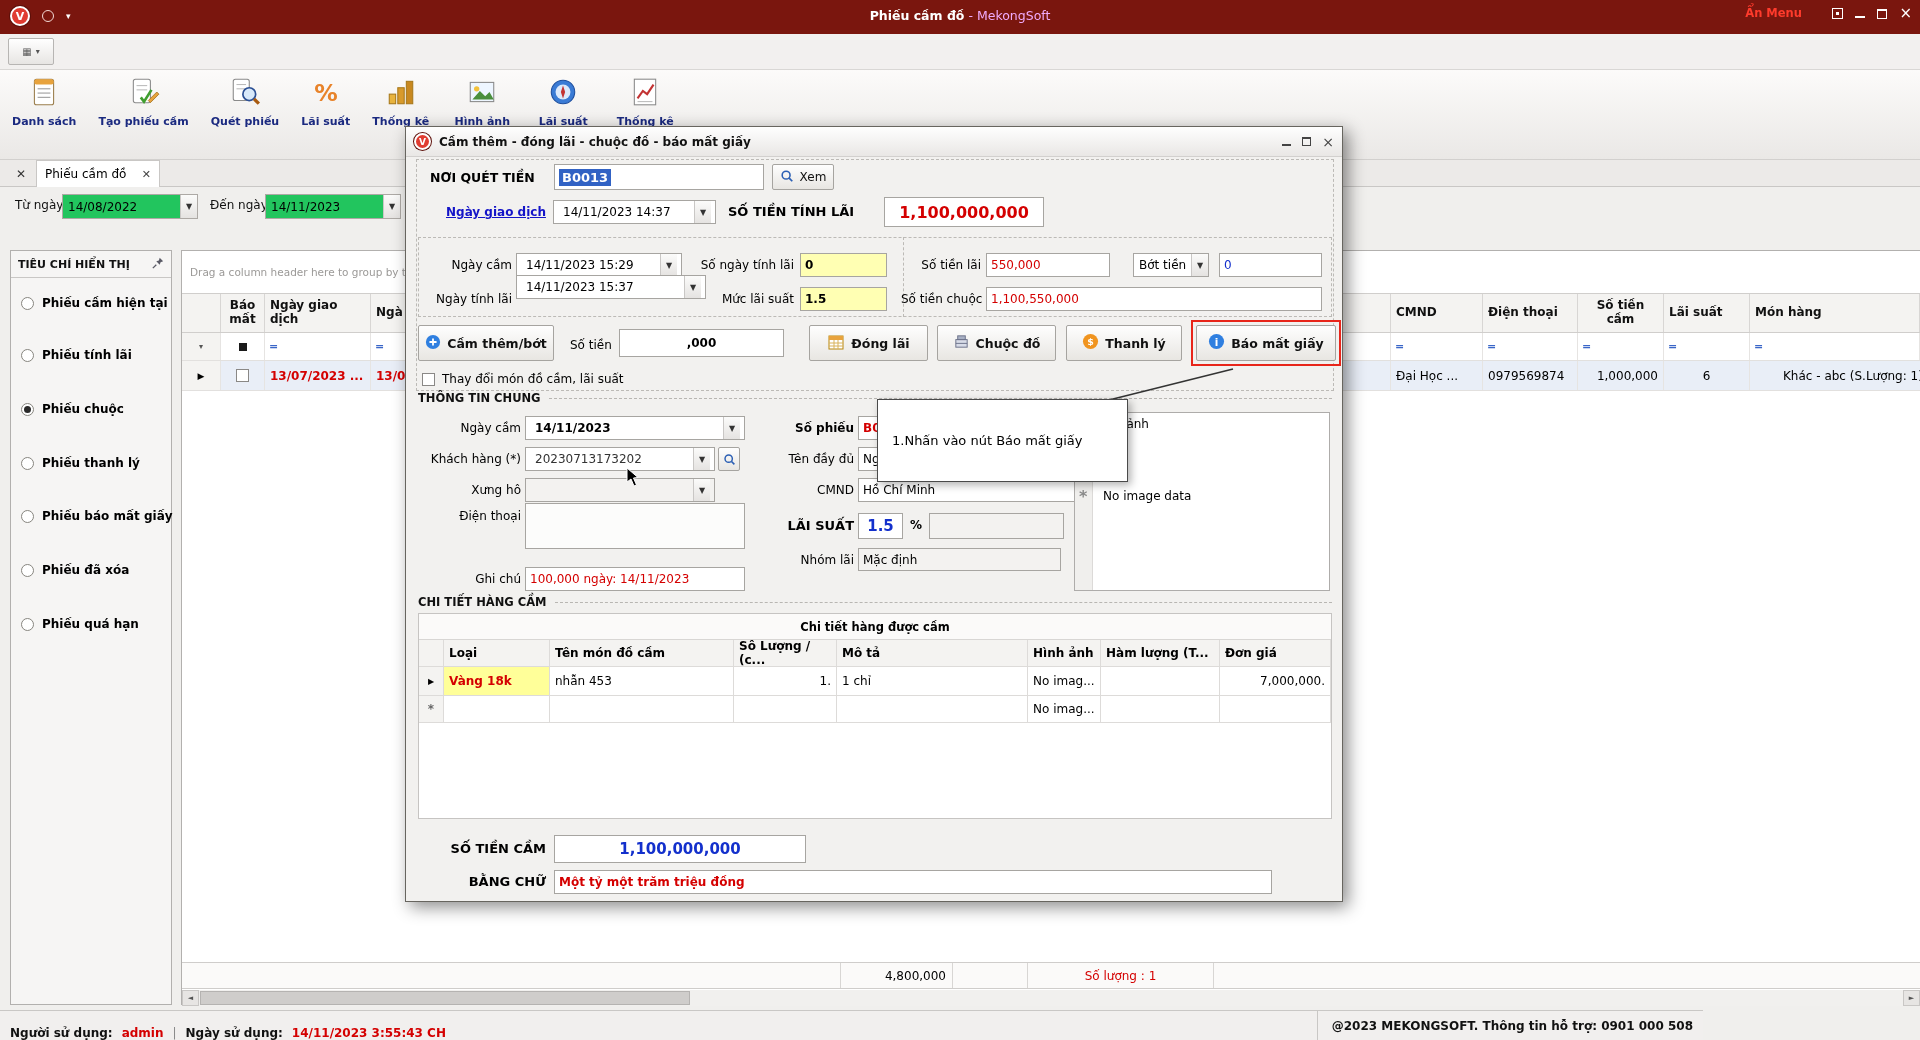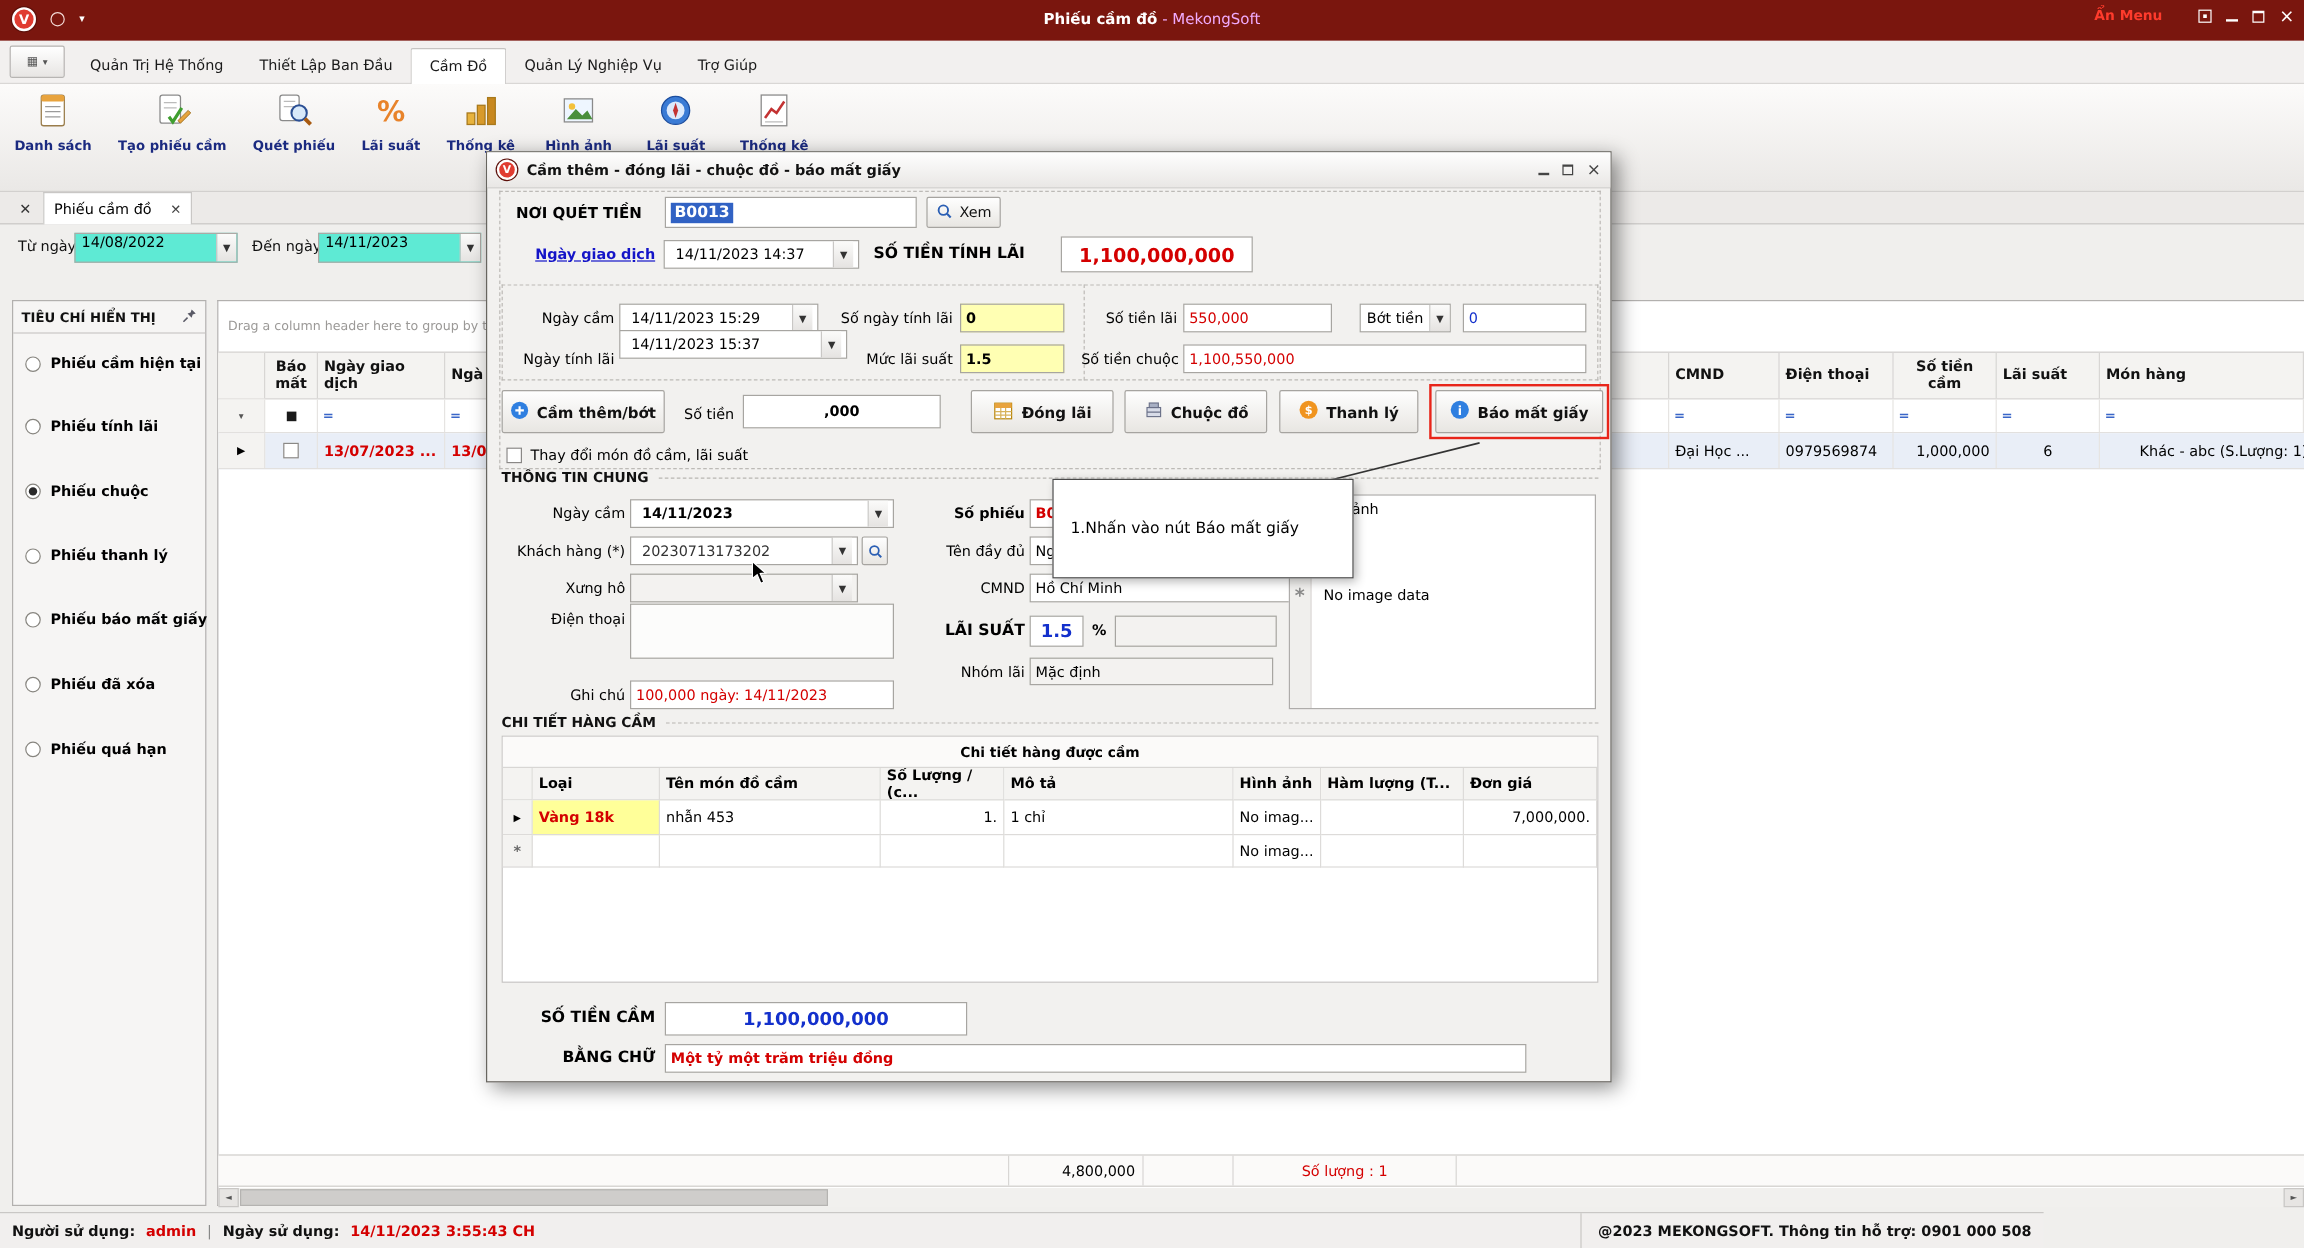--- a/index.html
+++ b/index.html
@@ -39,21 +39,21 @@
 .tlabel{font-size:11px;font-weight:bold;color:#1b2a80;text-align:center;line-height:1.2;white-space:normal}
 
 
 .doctabbar{position:absolute;left:0;top:160px;width:1920px;height:27px;background:#eceae8;border-bottom:1px solid #c9c7c5}
 .dclose{position:absolute;left:12px;top:5px;width:18px;height:17px;font-size:12px;font-weight:bold;color:#333;display:flex;align-items:center;justify-content:center}
 .dtab{position:absolute;left:36px;top:0;height:27px;width:124px;background:#fff;border:1px solid #c9c7c5;border-bottom:none;display:flex;align-items:center;padding:0 8px;gap:10px;font-size:12px}
 .dtab .x{font-size:11px;color:#444;margin-left:auto}
 
 
 .flabel{position:absolute;font-size:12px;color:#111;white-space:nowrap}
-.combo{position:absolute;background:#5eead4;border:1px solid #ada9a5;display:flex;font-size:12px;overflow:hidden}
+.combo{position:absolute;background:#22c55e;border:1px solid #ada9a5;display:flex;align-items:center;font-size:12px;overflow:hidden}
 .cval{flex:1;padding:0 5px;white-space:nowrap;overflow:hidden}
 .ar{margin-left:auto;width:17px;align-self:stretch;display:flex;align-items:center;justify-content:center;font-size:8px;color:#333;background:linear-gradient(#fbfbfa,#e5e3e1);border-left:1px solid #c9c7c5}
 
 
 .sidebar{position:absolute;left:10px;top:250px;width:162px;height:755px;background:#f6f5f4;border:1px solid #b2b0ae}
 .sb-head{height:27px;border-bottom:1px solid #c9c7c5;display:flex;align-items:center;justify-content:space-between;padding:0 7px;font-size:11px;font-weight:bold;color:#111}
 .sb-item{position:absolute;left:10px;display:flex;align-items:center;gap:8px;font-size:12px;font-weight:bold;cursor:pointer;white-space:nowrap}
 .radio{width:13px;height:13px;border-radius:50%;border:1px solid#87857f;background:#fff;flex:none;display:flex;align-items:center;justify-content:center}
 .radio.on::after{content:"";width:7px;height:7px;border-radius:50%;background:#2a2a2a}
 
@@ -70,21 +70,21 @@
 .eq{color:#3a66c8;font-weight:bold;font-size:11px}
 .cb{width:13px;height:13px;background:#fff;border:1px solid #8a8886}
 .cbsm{width:8px;height:8px;background:#1a1a1a}
 .gfoot{position:absolute;left:0;top:711px;width:1738px;height:27px;background:#fbfaf9;border-top:1px solid #cfcdcb;border-bottom:1px solid #cfcdcb}
 .gfcell{position:absolute;top:0;bottom:0;border-left:1px solid #d8d6d4;border-right:1px solid #d8d6d4;display:flex;align-items:center;font-size:12px;padding:0 6px}
 .hscroll{position:absolute;left:0;top:739px;width:1738px;height:16px;background:#f1f0ee;display:flex;align-items:center}
 .harrow{width:17px;height:16px;background:#e7e5e3;border:1px solid #c9c7c5;display:flex;align-items:center;justify-content:center;font-size:7px;color:#555;flex:none}
 .hthumb{width:490px;height:14px;background:#cfcdcb;border:1px solid #b5b3b1;margin-left:1px}
 
 
-.statusbar{position:absolute;left:0;top:1010px;width:1703px;height:30px;background:#f1efee;border-top:1px solid #c9c7c5;display:flex;align-items:center;font-size:12px;color:#111}
+.statusbar{position:absolute;left:0;top:1010px;width:1703px;height:30px;background:#f1efee;border-top:1px solid #c9c7c5;display:flex;align-items:flex-end;font-size:12px;color:#111}
 .sb-left{display:flex;align-items:center;gap:9px;padding-left:10px;white-space:nowrap}
 .sb-right{position:absolute;right:0;top:0;height:100%;display:flex;align-items:center;padding:0 10px 0 14px;border-left:1px solid #c9c7c5;font-weight:bold;font-size:12px;white-space:nowrap}
 
 
 .dialog{position:absolute;left:405px;top:126px;width:938px;height:776px;background:#f2f1ef;border:1px solid #67655f;box-shadow:5px 5px 16px rgba(0,0,0,.45);z-index:10}
 .dlgtitle{height:30px;background:linear-gradient(#fefefe,#e9e7e5);border-bottom:1px solid #d2d0ce;display:flex;align-items:center;padding:0 8px;gap:8px}
 .dlgtitle .txt{flex:1;font-size:12px;font-weight:bold;color:#111;white-space:nowrap}
 .dwb{display:flex;align-items:center;gap:11px;color:#444}
 .dwb-min{width:9px;height:8px;border-bottom:2px solid #444}
 .dwb-max{width:9px;height:9px;border:1px solid #444;border-top:2px solid #444}
@@ -131,27 +131,20 @@
       <span class="wb-max"></span>
       <span class="wb-x">×</span>
     </div>
   </div>
 
   <div class="ribbonrow">
     <div class="appmenu">
         <span>▦</span>
         <span style="font-size:8px">▾</span>
       </div>
-    <div class="rtabs">
-      <div class="rtab">Quản Trị Hệ Thống</div>
-      <div class="rtab">Thiết Lập Ban Đầu</div>
-      <div class="rtab active">Cầm Đồ</div>
-      <div class="rtab">Quản Lý Nghiệp Vụ</div>
-      <div class="rtab">Trợ Giúp</div>
-    </div>
   </div>
 
   <div class="toolbar">
     <div class="tools">
       <div class="tool">
         <span><svg viewBox="0 0 30 30" width="32" height="32">
               <rect x="6" y="3" width="18" height="24" rx="2" fill="#fff" stroke="#9a7d4b"></rect>
               <rect x="6" y="3" width="18" height="5" rx="2" fill="#e8a33d"></rect>
               <line x1="9" y1="12" x2="21" y2="12" stroke="#9a9a9a"></line>
               <line x1="9" y1="16" x2="21" y2="16" stroke="#9a9a9a"></line>

